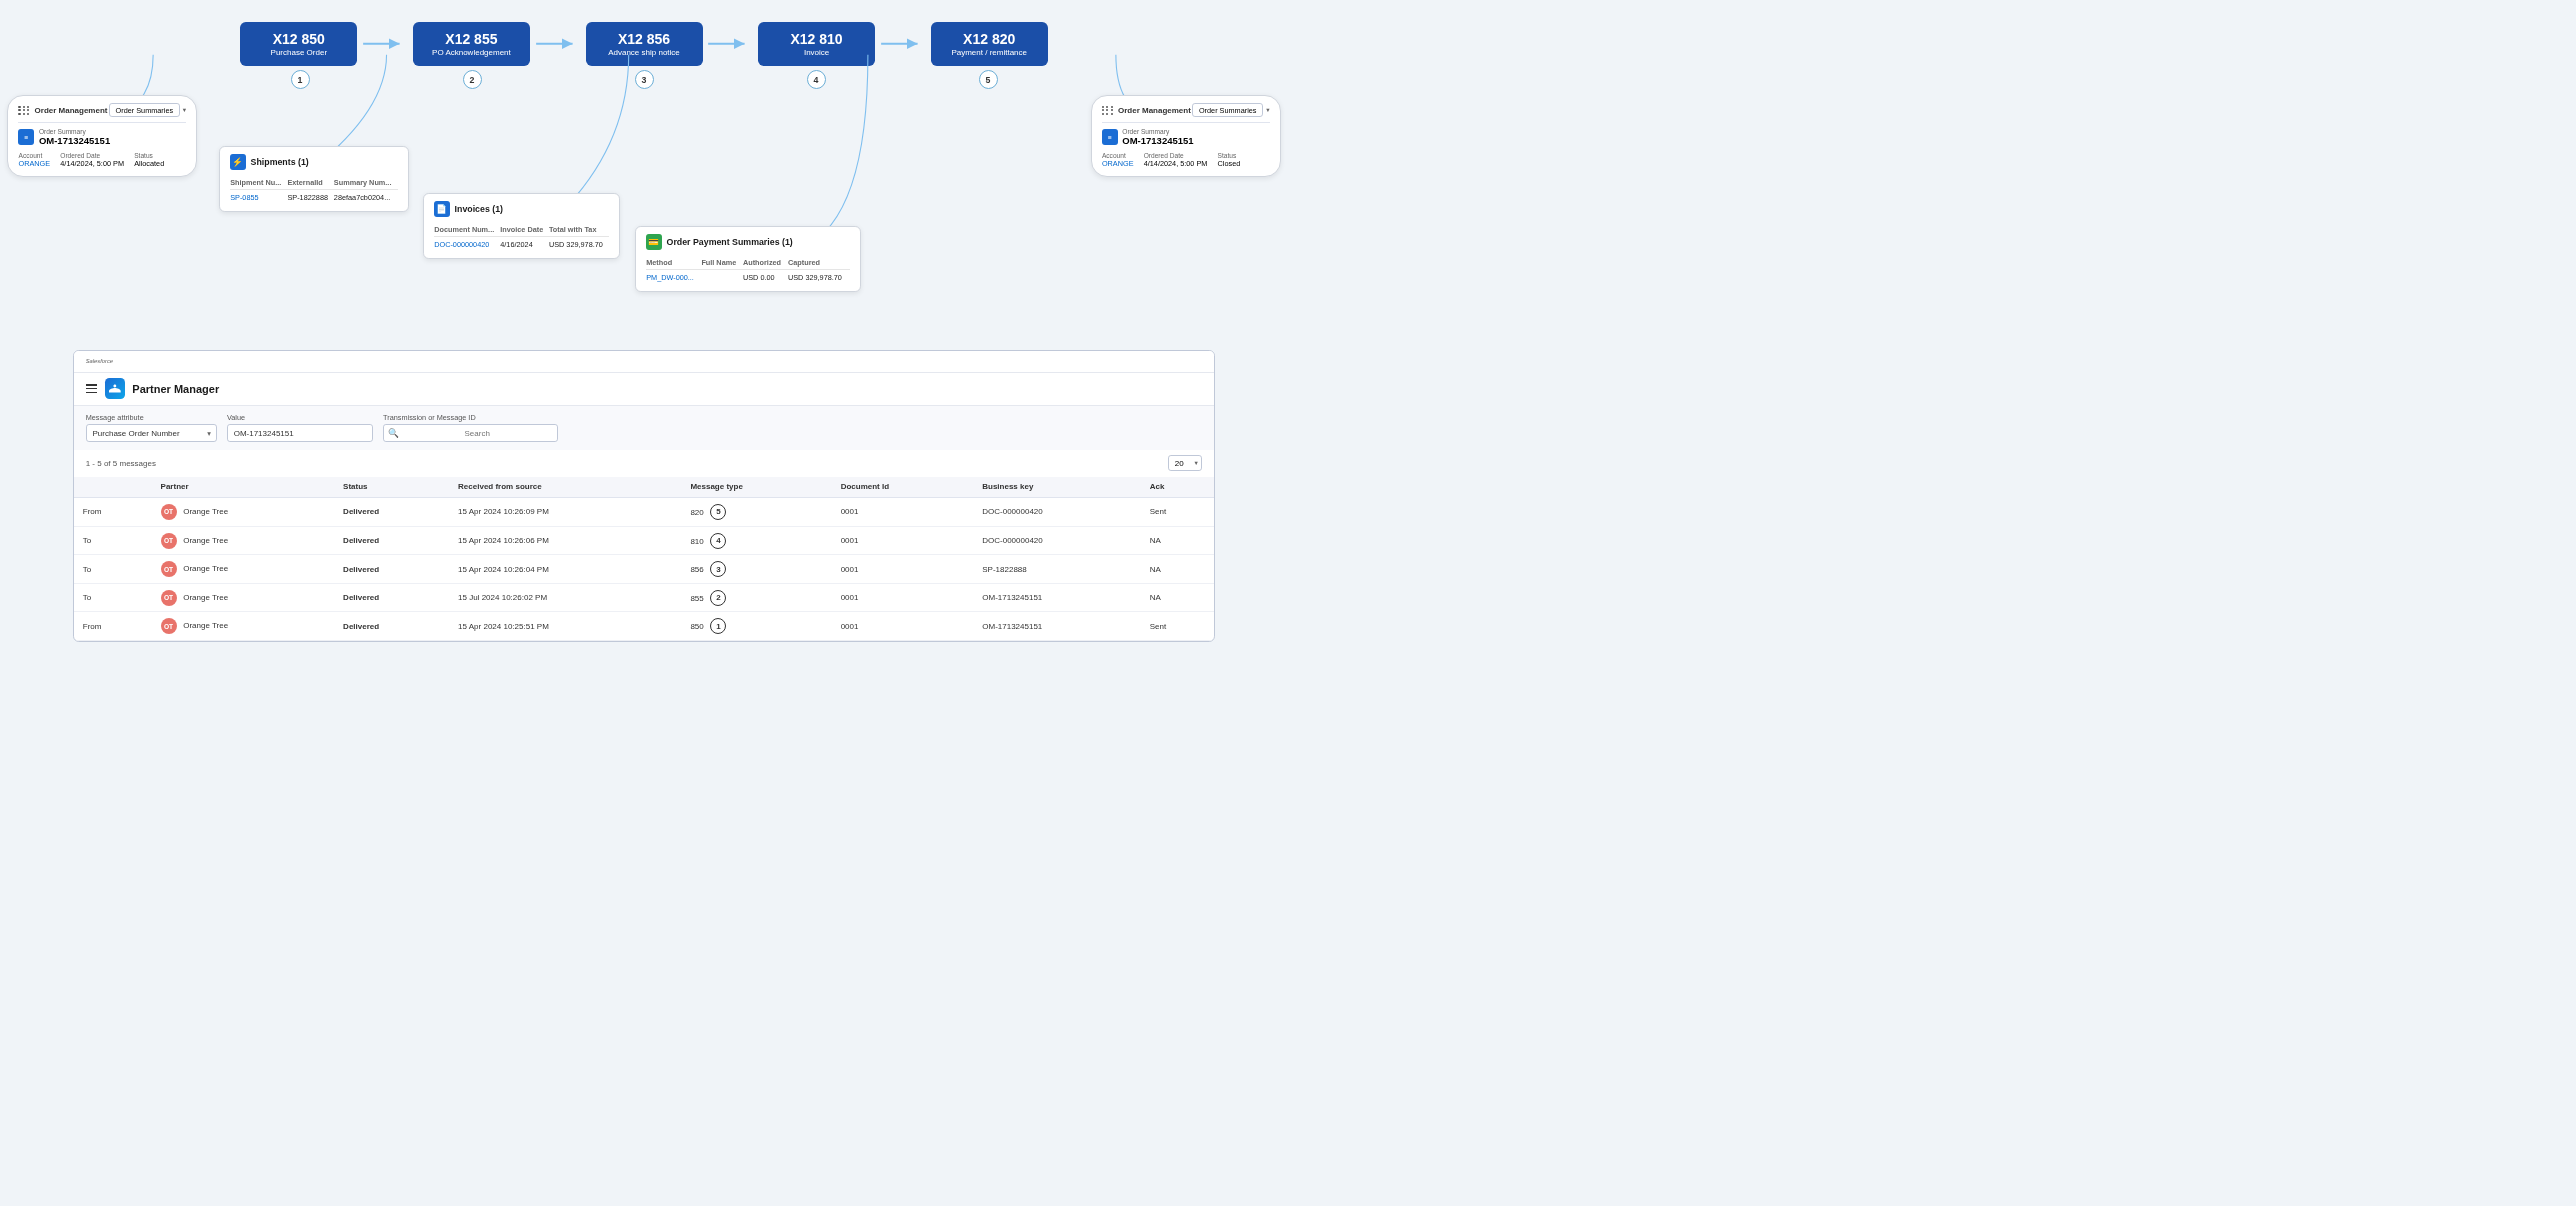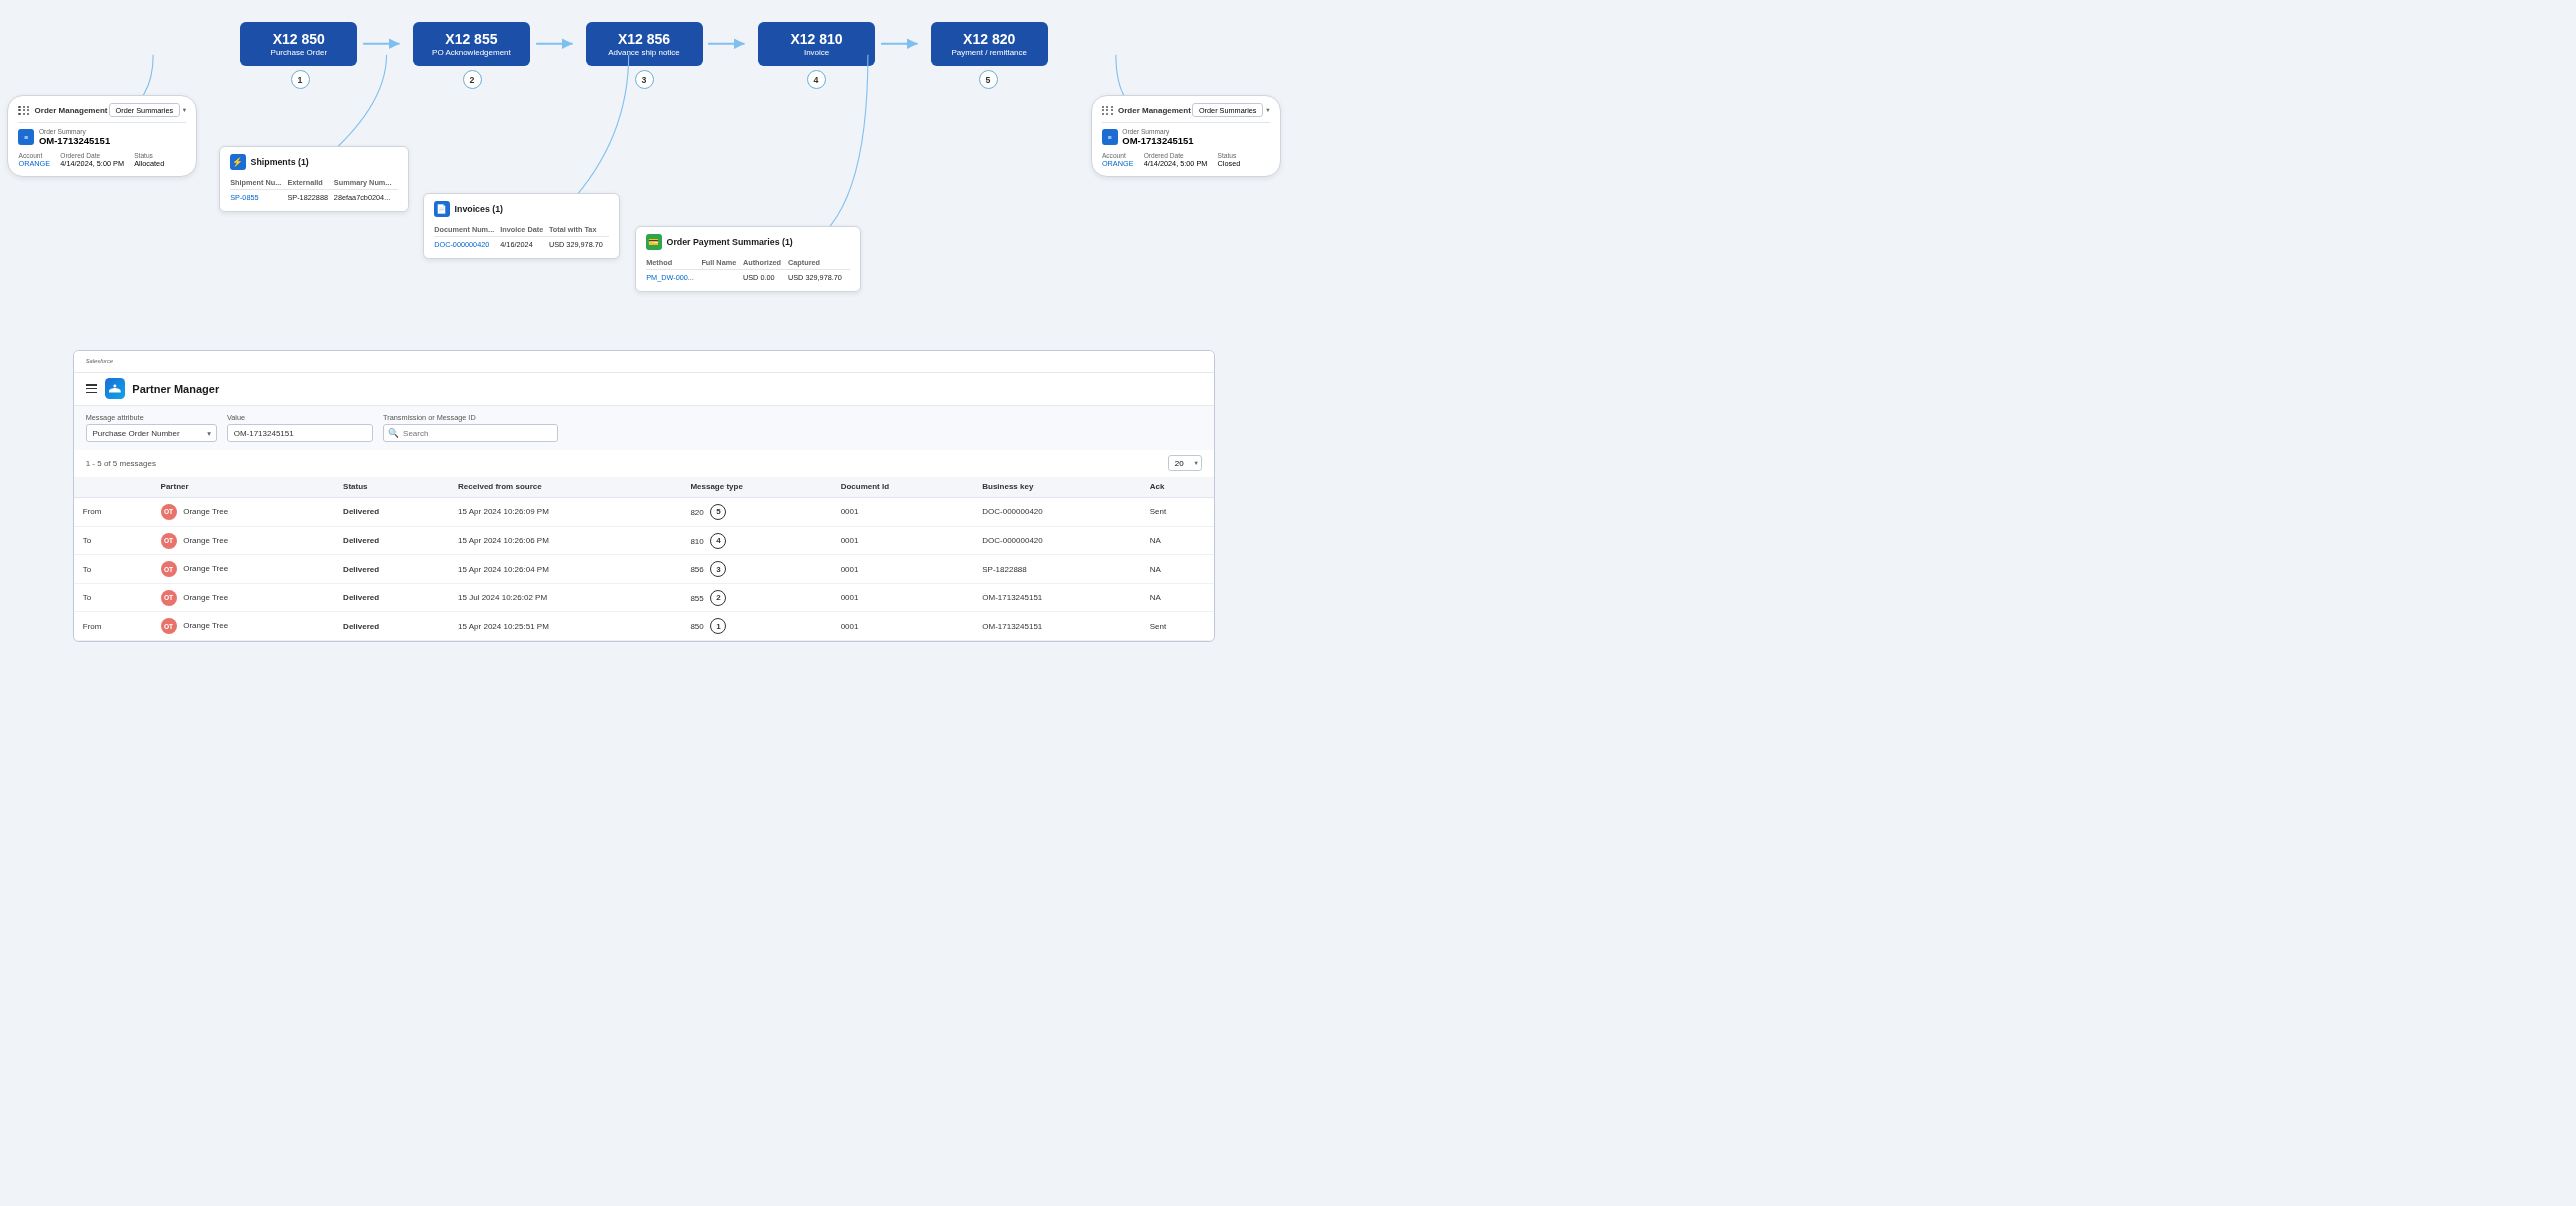--- a/index.html
+++ b/index.html
@@ -260,20 +260,21 @@
       font-size: 8.8px;
     }
 
     .search-input {
       border: 0.7px solid #c0c8d8;
       border-radius: 2.9px;
       padding: 3.6px 5.8px 3.6px 19px;
       font-size: 8px;
       min-width: 175px;
       color: #333;
+      text-align: center;
     }
 
     
     .table-meta {
       padding: 5.8px 11.7px;
       font-size: 8px;
       color: #555;
       display: flex;
       align-items: center;
       justify-content: space-between;

